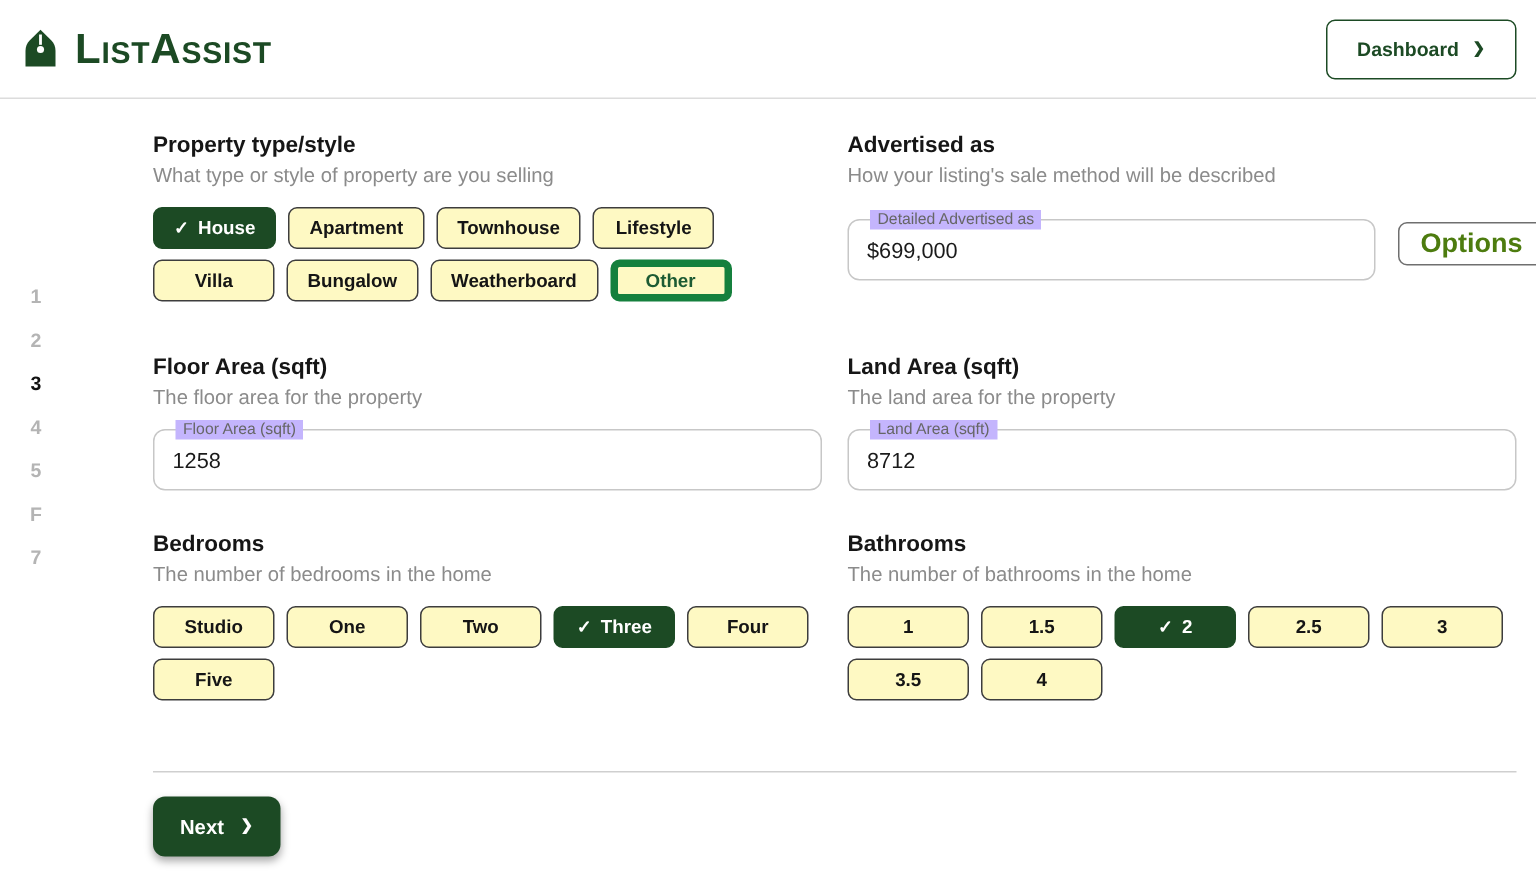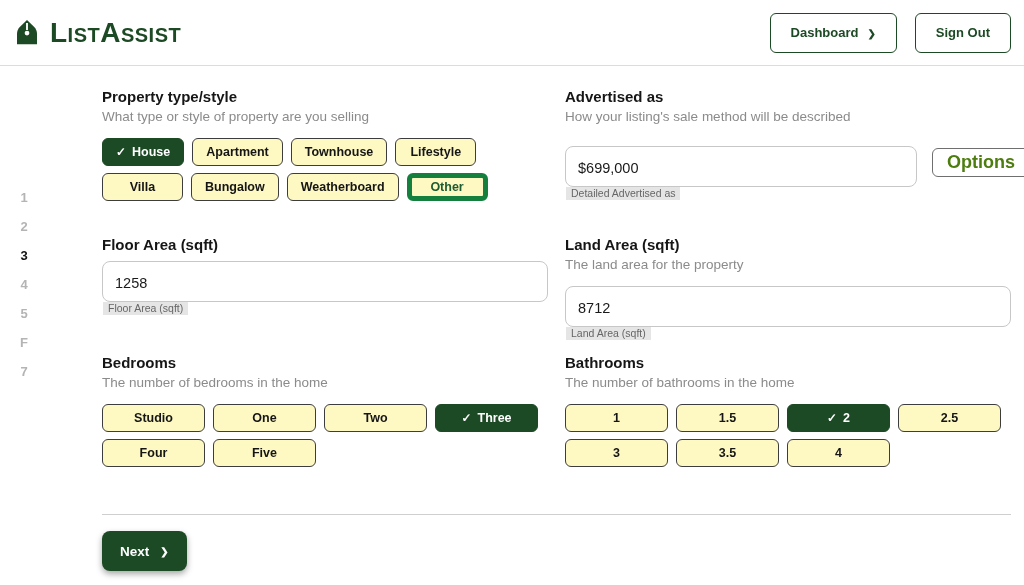--- a/index.html
+++ b/index.html
@@ -37,30 +37,30 @@
   .section-title{font-size:15px;font-weight:700;color:#161616;margin:0 0 4px;}
   .section-sub{font-size:13.5px;color:var(--sub);margin:0 0 14px;}
 
   
   .chips{display:flex;flex-wrap:wrap;gap:7px 8px;margin-top:8px;max-width:446px;}
   .chip{display:inline-flex;align-items:center;justify-content:center;gap:6px;height:28px;
     min-width:81px;padding:0 13px;background:#fef9c3;border:1.5px solid var(--chip-border);
     border-radius:6px;font-size:12.5px;font-weight:700;color:#151515;font-family:inherit;cursor:pointer;}
   .chip.selected{background:var(--green);border-color:var(--green);color:#fff;}
   .chip.highlight{border:5px solid #15803d;color:#1d5b33;}
-  .chips.fixed .chip{width:103px;min-width:0;padding:0;}
+  .chips.fixed .chip{width:81px;min-width:0;padding:0;}
   .chk{font-size:12px;line-height:1;}
 
   
   .field{position:relative;height:41px;border:1px solid var(--input-border);border-radius:8px;
     background:#fff;margin-top:8px;}
   .field input{width:100%;height:100%;border:none;outline:none;background:transparent;
     padding:2px 12px 0;font-size:14.5px;color:#1a1a1a;font-family:inherit;border-radius:8px;}
-  .flabel{position:absolute;top:-7px;left:0;background:#e5e5e5;padding:0 5px;
-    font-size:10.5px;color:#666;line-height:13px;margin-top:47px;}
+  .flabel{position:absolute;top:-7px;left:14px;background:#c4b5fd;padding:0 5px;
+    font-size:10.5px;color:#666;line-height:13px;}
   .adv-line{display:flex;align-items:center;gap:15px;}
   .adv-line .field{width:352px;flex:none;}
   .btn-options{height:29px;padding:0 14px;background:#fff;border:1px solid #6f6f6f;border-radius:6px;
     font-size:18px;font-weight:700;color:#4d7c0f;font-family:inherit;cursor:pointer;}
 
   
   .footer-divider{border:none;border-top:1px solid #cfcfcf;margin:47px 0 16px;width:100%;}
   .btn-next{display:inline-flex;align-items:center;gap:11px;height:40px;padding:0 18px;
     background:var(--green);color:#fff;border:none;border-radius:8px;font-size:13.5px;font-weight:700;
     font-family:inherit;box-shadow:0 3px 6px rgba(0,0,0,.35);cursor:pointer;}
@@ -76,23 +76,20 @@
         <path d="M12 1.5 L17.8 7.2 C19.3 8.8 20 10.6 20 12.8 L20 21 L4 21 L4 12.8 C4 10.6 4.7 8.8 6.2 7.2 Z" fill="#1c4a24"></path>
         <line x1="12" y1="4" x2="12" y2="9.5" stroke="#ffffff" stroke-width="1.5"></line>
         <circle cx="12" cy="12" r="1.9" fill="#ffffff"></circle>
       </svg>
       <span class="brand-name">ListAssist</span>
     </div>
     <div class="header-actions">
       <button class="btn-outline">
         <span>Dashboard</span>
         <span class="chev">❯</span>
-      </button>
-      <button class="btn-outline">
-        <span>Sign Out</span>
       </button>
     </div>
   </div>
 
   <div class="steps">
     <div class="step">1</div>
     <div class="step">2</div>
     <div class="step active">3</div>
     <div class="step">4</div>
     <div class="step">5</div>
@@ -146,20 +143,21 @@
           </div>
           <button class="btn-options">Options</button>
         </div>
       </div>
     </div>
 
     
     <div class="row row-2">
       <div>
         <h3 class="section-title">Floor Area (sqft)</h3>
+        <p class="section-sub">The floor area for the property</p>
         <div class="field">
           <span class="flabel">Floor Area (sqft)</span>
           <input type="text" value="1258" style="">
         </div>
       </div>
       <div>
         <h3 class="section-title">Land Area (sqft)</h3>
         <p class="section-sub">The land area for the property</p>
         <div class="field">
           <span class="flabel">Land Area (sqft)</span>

